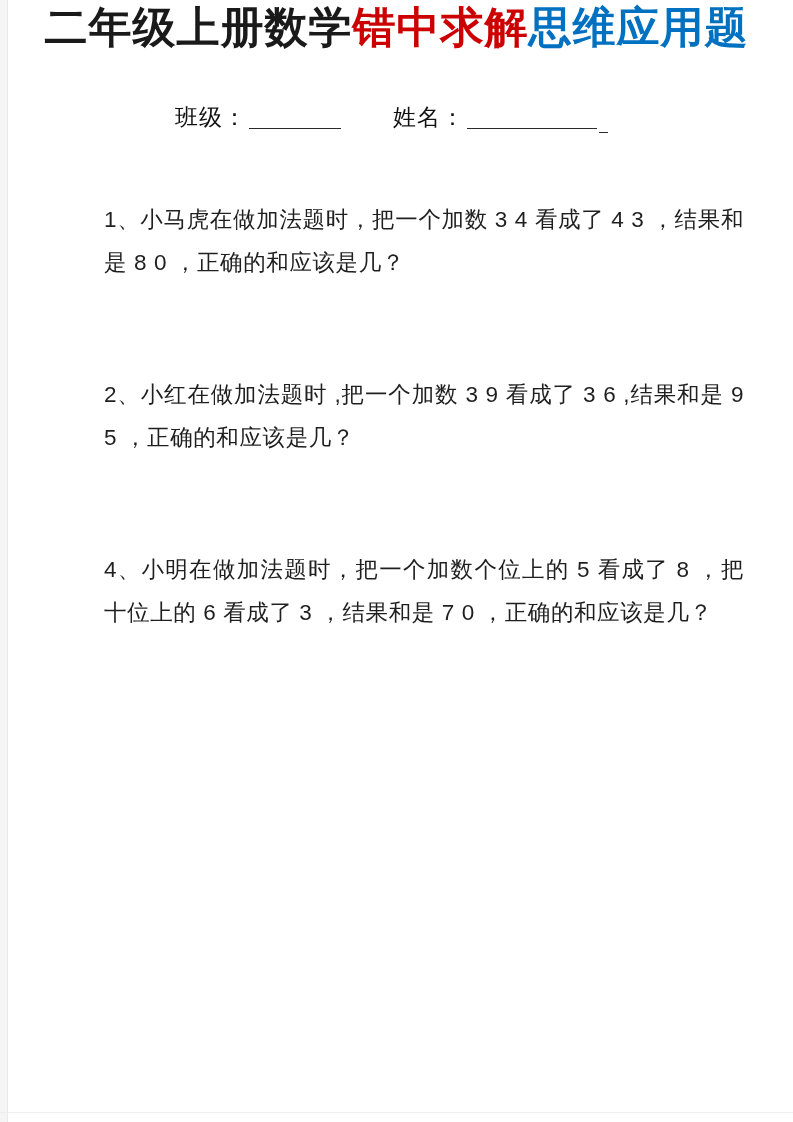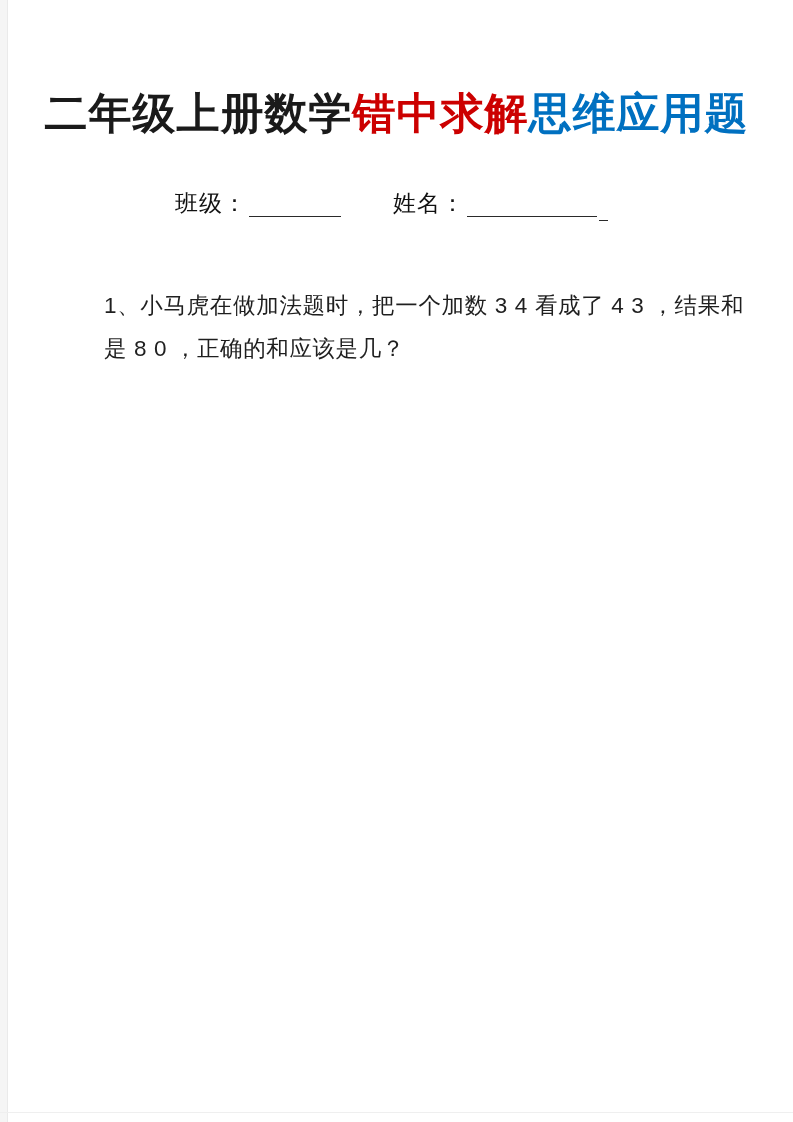--- a/index.html
+++ b/index.html
@@ -18,37 +18,36 @@
     background: #f5f5f5;
     border-right: 1px solid #eaeaea;
   }
   .edge-bottom {
     position: absolute;
     left: 0; right: 0; bottom: 9px;
     height: 1px;
     background: #efefef;
   }
   .title {
-    margin: 16px;
-    padding-top: 70px;
+    margin: 0;
     text-align: center;
     font-size: 43px;
     font-weight: bold;
     letter-spacing: 1px;
     line-height: 1.3;
     color: #1a1a1a;
     white-space: nowrap;
   }
   .header-line {
     margin-top: 46px;
     margin-left: 175px;
     font-size: 23px;
     color: #111111;
     display: flex;
-    align-items: center;
+    align-items: flex-start;
     height: 32px;
   }
   .label { letter-spacing: 1px; }
   .blank {
     display: inline-block;
     border-bottom: 1.5px solid #2a2a2a;
     height: 26px;
   }
   .blank-class { width: 92px; margin-left: 2px; }
   .name-label  { margin-left: 52px; }
@@ -86,16 +85,18 @@
     <span class="label">班级：</span>
     <span class="blank blank-class"></span>
     <span class="label name-label">姓名：</span>
     <span class="blank blank-name"></span>
     <span class="blank blank-tail"></span>
   </div>
 
   <div class="problems">
     <p class="problem"><span>1、</span><span>小马虎在做加法题时，把一个加数 3 4 看成了 4 3 ，结果和是 8 0 ，正确的和应该是几？</span></p>
 
+    <p class="problem"><span>2、</span><span>小红在做加法题时 ,把一个加数 3 9 看成了 3 6 ,结果和是 9 5 ，正确的和应该是几？</span></p>
 
 
+    <p class="problem"><span>4、</span><span>小明在做加法题时，把一个加数个位上的 5 看成了 8 ，把十位上的 6 看成了 3 ，结果和是 7 0 ，正确的和应该是几？</span></p>
   </div>
 </div>
 
 </body></html>

